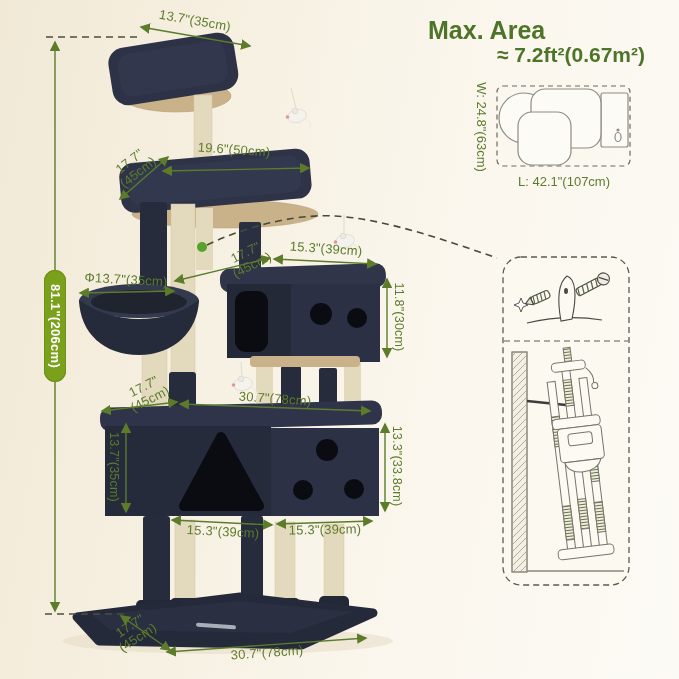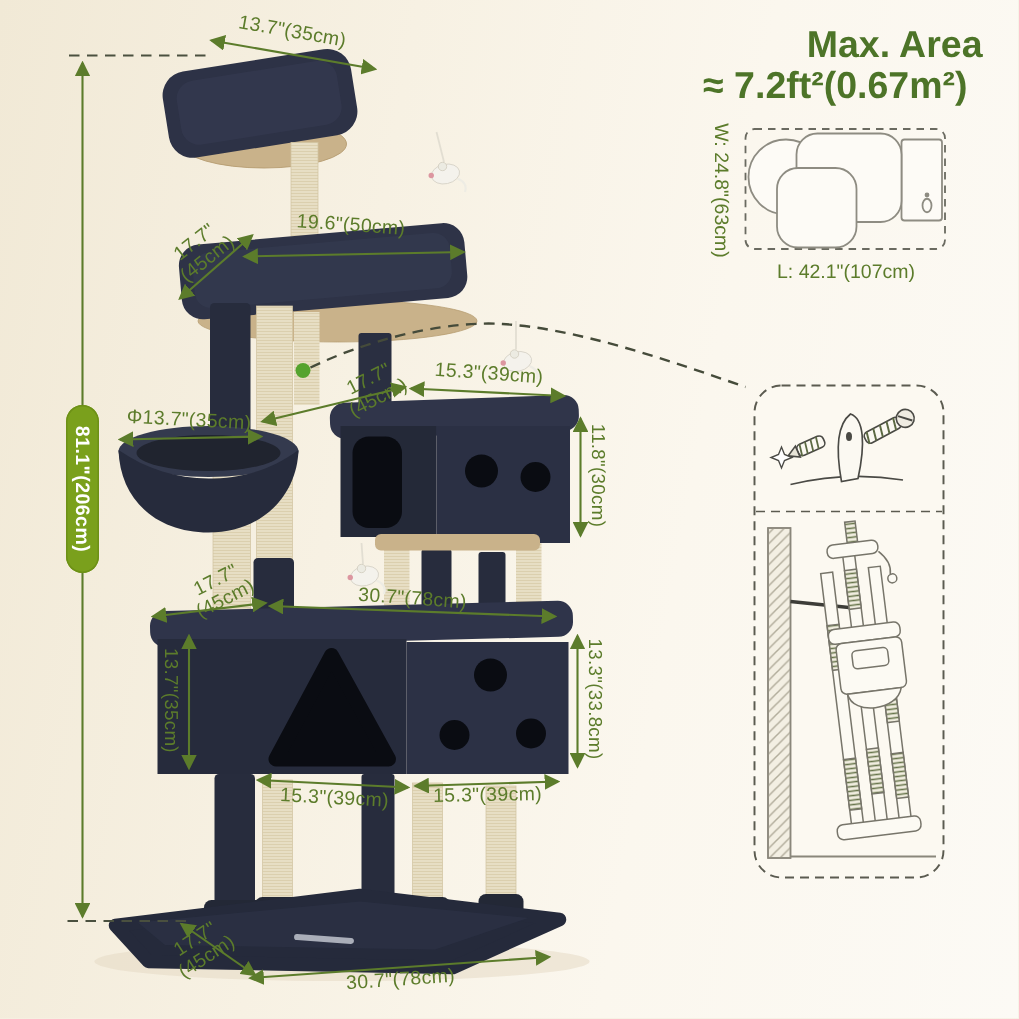--- a/index.html
+++ b/index.html
@@ -11,22 +11,22 @@
   svg.layer{position:absolute;left:0;top:0;}
   .dim{
     position:absolute;color:#5c7c2b;font-size:13px;line-height:1.08;white-space:nowrap;
     transform:translate(-50%,-50%) rotate(var(--r,0deg));letter-spacing:.2px;
   }
   .dim.v{font-size:12.5px;}
   .dim.two{text-align:center;}
   .badge{position:absolute;left:44px;top:270px;width:22px;height:112px;border-radius:11px;background:#7aa01c;box-shadow:0 0 0 1px #6d9017 inset;}
   .badge span{position:absolute;left:50%;top:50%;transform:translate(-50%,-50%) rotate(90deg);color:#ffffff;font-size:13px;font-weight:bold;white-space:nowrap;letter-spacing:.3px;}
   .title{position:absolute;color:#4d7428;font-weight:bold;white-space:nowrap;}
-  .t-max{left:440px;top:16px;width:215px;text-align:right;font-size:25px;}
-  .t-val{left:415px;top:43px;width:230px;text-align:right;font-size:25px;}
+  .t-max{left:428px;top:16px;width:215px;text-align:left;font-size:25px;}
+  .t-val{left:415px;top:43px;width:230px;text-align:right;font-size:21px;}
   .t-kit{left:472px;top:226px;width:200px;text-align:center;font-size:23px;}
   .fp{position:absolute;color:#5c7c2b;font-size:13px;white-space:nowrap;transform:translate(-50%,-50%) rotate(var(--r,0deg));}
 </style>
 </head>
 <body>
 
 <div class="stage">
 
   <svg class="layer" width="679" height="679" viewBox="0 0 679 679">
     <defs>

